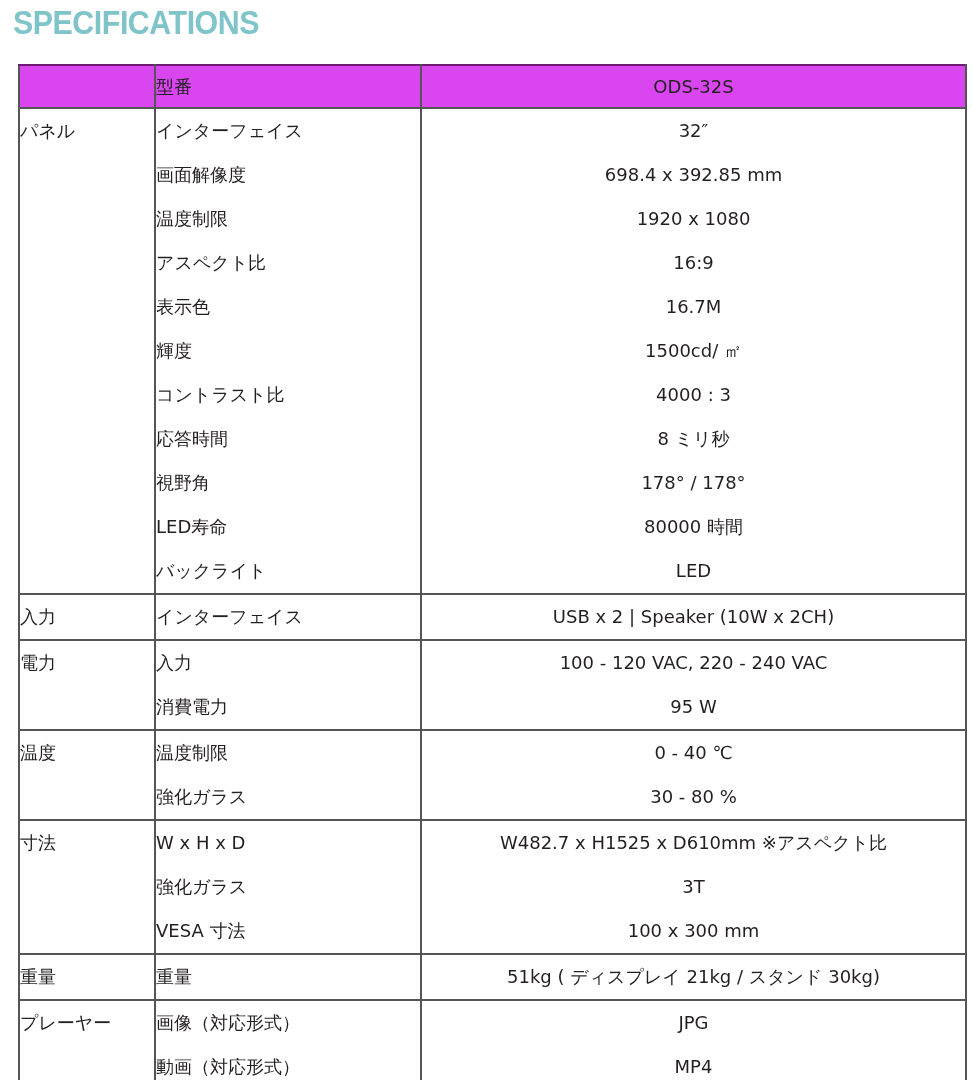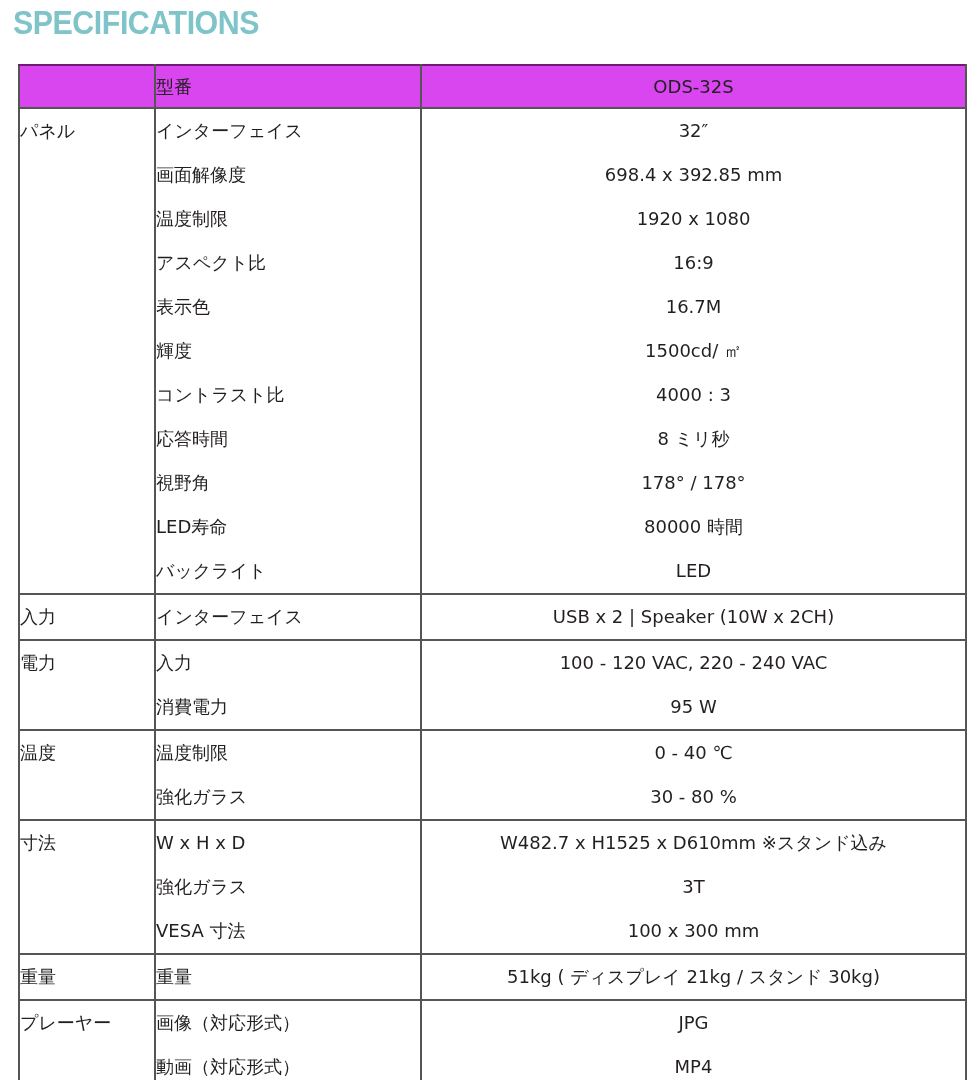--- a/index.html
+++ b/index.html
@@ -120,21 +120,21 @@
         <td class="lbl">温度制限</td>
         <td class="val">0 - 40 ℃</td>
       </tr>
       <tr class="">
         <td class="lbl">強化ガラス</td>
         <td class="val">30 - 80 %</td>
       </tr>
       <tr class="group-start">
         <td rowspan="3" class="cat">寸法</td>
         <td class="lbl">W x H x D</td>
-        <td class="val">W482.7 x H1525 x D610mm ※スタンド込み</td>
+        <td class="val">W482.7 x H1525 x D610mm ※アスペクト比</td>
       </tr>
       <tr class="">
         <td class="lbl">強化ガラス</td>
         <td class="val">3T</td>
       </tr>
       <tr class="">
         <td class="lbl">VESA 寸法</td>
         <td class="val">100 x 300 mm</td>
       </tr>
       <tr class="group-start">

